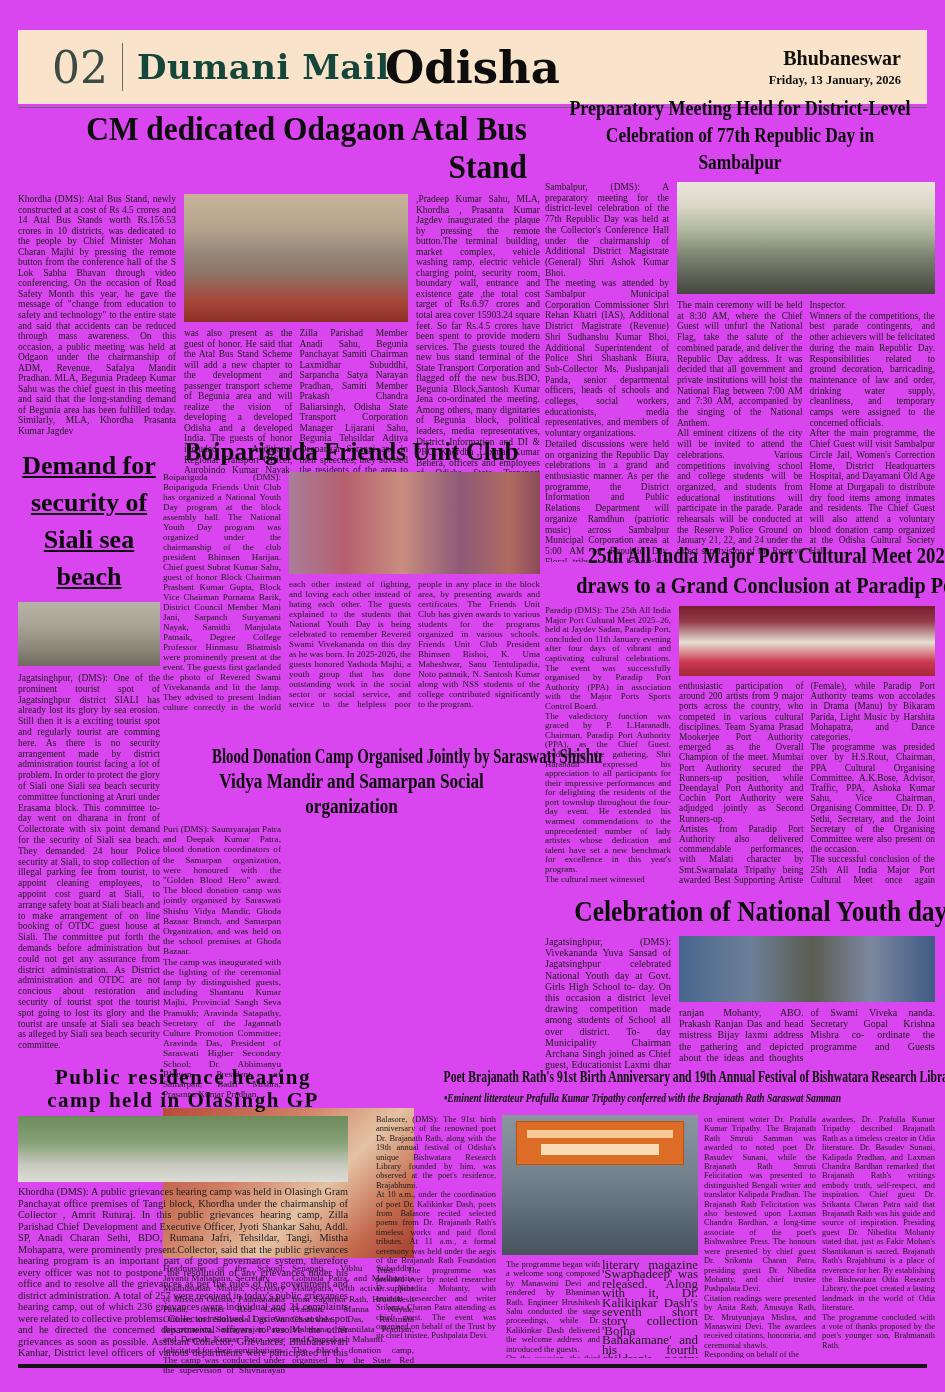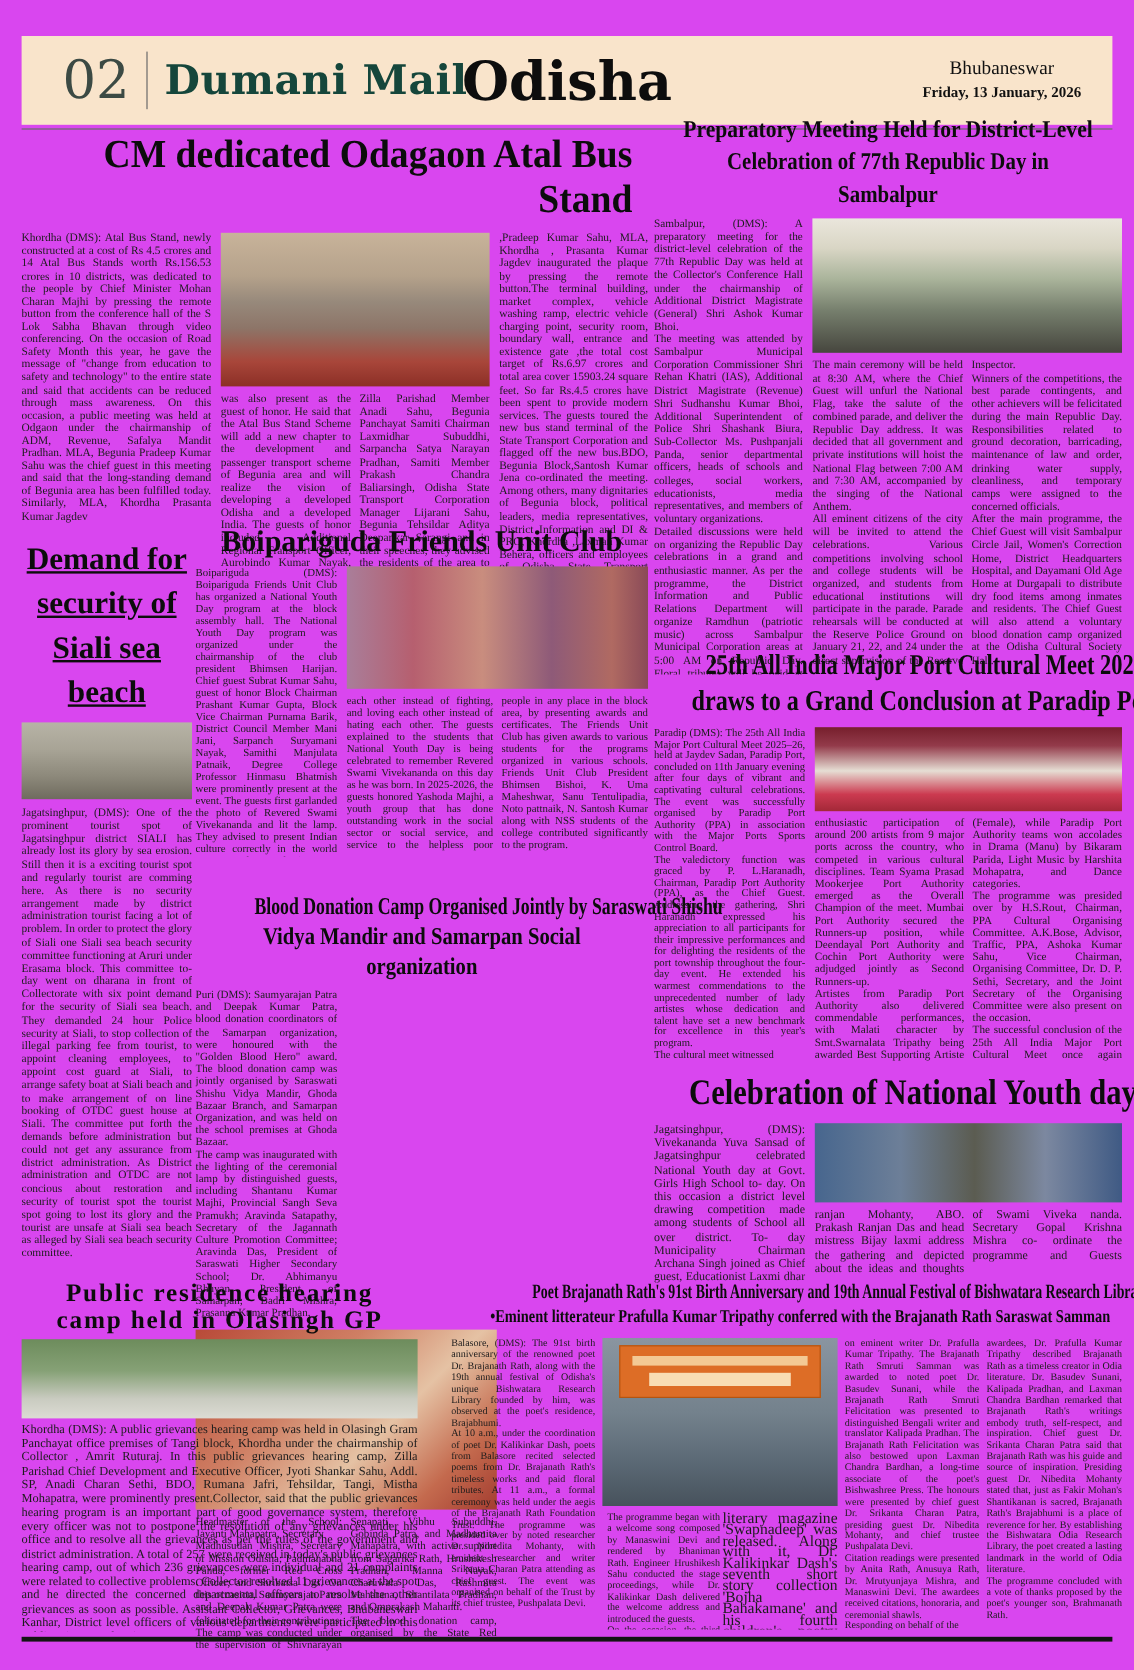--- a/index.html
+++ b/index.html
@@ -5,21 +5,21 @@
   html,body{margin:0;padding:0;background:#ffffff;}
   .page{position:relative;width:945px;height:1392px;background:#d946ef;font-family:"Liberation Serif",serif;overflow:hidden;margin:0 auto;padding-left:25px;}
 
   
   .masthead{position:absolute;left:18px;top:30px;width:909px;height:74px;background:#f9e4cb;display:flex;align-items:center;}
   .pagenum{font-family:"DejaVu Serif",serif;font-size:44px;color:#3c4a44;margin-left:34px;font-weight:400;}
   .mast-divider{width:1px;height:48px;background:#6a6a6a;margin:0 14px;}
   .paper-name{font-family:"DejaVu Serif",serif;font-size:34px;font-weight:bold;color:#15463b;letter-spacing:.5px;}
   .section-name{position:absolute;left:50%;transform:translateX(-50%);font-family:"DejaVu Serif",serif;font-size:45px;font-weight:bold;color:#0d0d0d;}
   .mast-right{margin-left:auto;text-align:center;padding-right:26px;color:#111;}
-  .mast-city{font-size:16px;font-weight:normal;}
+  .mast-city{font-size:20px;font-weight:bold;text-align:right;}
   .mast-date{font-size:12.5px;font-weight:bold;margin-top:3px;}
   .header-rule{position:absolute;left:18px;top:107px;width:909px;border-top:1.5px solid #6a6a6a;}
   .bottom-rule{position:absolute;left:18px;top:1364px;width:909px;height:3.5px;background:#141414;}
 
   
   .art{position:absolute;}
   .hl{font-weight:bold;color:#0c0c0c;text-align:center;margin:0;}
   .hl .line{display:block;transform-origin:50% 50%;}
   .bt{text-align:justify;color:#1c1c1c;overflow:hidden;white-space:pre-line;}
   .row{display:flex;}
@@ -171,21 +171,21 @@
       <span class="line">camp held in Olasingh GP</span>
     </h2>
     <div class="photo p-h" style="height:66px;margin-top:4px;"></div>
     <div class="bt" style="height:174px;margin-top:4px;font-size:10.3px;line-height:11.5px;">Khordha (DMS): A public grievances hearing camp was held in Olasingh Gram Panchayat office premises of Tangi block, Khordha under the chairmanship of Collector , Amrit Ruturaj. In this public grievances hearing camp, Zilla Parishad Chief Development and Executive Officer, Jyoti Shankar Sahu, Addl. SP, Anadi Charan Sethi, BDO, Rumana Jafri, Tehsildar, Tangi, Mistha Mohapatra, were prominently present.Collector, said that the public grievances hearing program is an important part of good governance system, therefore every officer was not to postpone the resolution of any grievances under his office and to resolve all the grievances as per the rules of the government and district administration. A total of 257 were received in today's public grievances hearing camp, out of which 236 grievances were individual and 21 complaints were related to collective problems. Collector resolved 11 grievances at the spot and he directed the concerned departmental officers to resolve the other grievances as soon as possible. Assistant Collector, Grievances, Bhubaneswari Kanhar, District level officers of various departments were participated in this public grievances hearing camp.</div>
   </section>
 
   <section class="art" style="left:350px;top:1066px;width:585px;height:294px;">
     <h2 class="hl" style="font-size:17px;line-height:21px;">
       <span class="line" style="transform:scaleX(.68);white-space:nowrap;">Poet Brajanath Rath's 91st Birth Anniversary and 19th Annual Festival of Bishwatara Research Library Observed</span>
     </h2>
-    <div class="hl" style="font-size:15px;line-height:18px;margin-top:2px;">
+    <div class="hl" style="font-size:12px;line-height:18px;font-style:italic;margin-top:2px;">
       <span class="line" style="transform:scaleX(.8);white-space:nowrap;">•Eminent litterateur Prafulla Kumar Tripathy conferred with the Brajanath Rath Saraswat Samman</span>
     </div>
     <div class="bt" style="position:absolute;left:26px;top:49px;width:120px;height:243px;font-size:8.4px;line-height:9.4px;">Balasore, (DMS): The 91st birth anniversary of the renowned poet Dr. Brajanath Rath, along with the 19th annual festival of Odisha's unique Bishwatara Research Library founded by him, was observed at the poet's residence, Brajabhumi.
 At 10 a.m., under the coordination of poet Dr. Kalikinkar Dash, poets from Balasore recited selected poems from Dr. Brajanath Rath's timeless works and paid floral tributes. At 11 a.m., a formal ceremony was held under the aegis of the Brajanath Rath Foundation Trust. The programme was presided over by noted researcher Dr. Nibedita Mohanty, with eminent researcher and writer Srikanta Charan Patra attending as chief guest. The event was organised on behalf of the Trust by its chief trustee, Pushpalata Devi.</div>
     <div class="photo p-i" style="position:absolute;left:152px;top:49px;width:196px;height:140px;">
       <div class="i-banner"></div>
     </div>
     <div class="bt" style="position:absolute;left:156px;top:194px;width:94px;height:98px;font-size:8.4px;line-height:9.4px;">The programme began with a welcome song composed by Manaswini Devi and rendered by Bhaniman Rath. Engineer Hrushikesh Sahu conducted the stage proceedings, while Dr. Kalikinkar Dash delivered the welcome address and introduced the guests.
 On the occasion, the third year, the second issue of the quarterly</div>
     <div class="bt" style="position:absolute;left:252px;top:194px;width:96px;height:98px;font-size:13px;line-height:9.4px;">literary magazine 'Swapnadeep' was released. Along with it, Dr. Kalikinkar Dash's seventh short story collection 'Bojha Bahakamane' and his fourth children's poetry collection 'Mamatare Bandha Sara Dunia' were formally unveiled by the guests.

